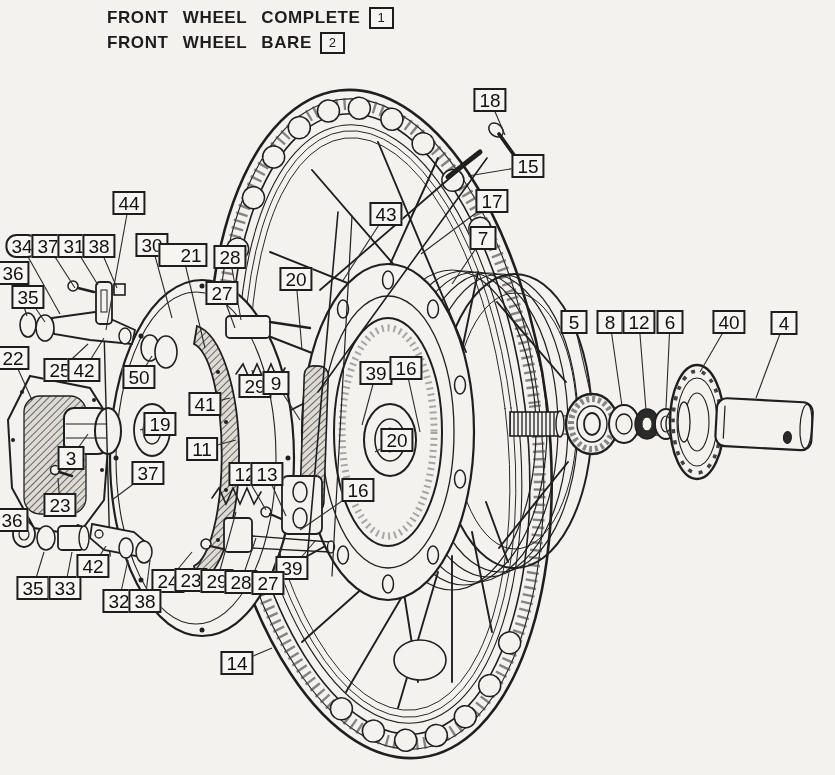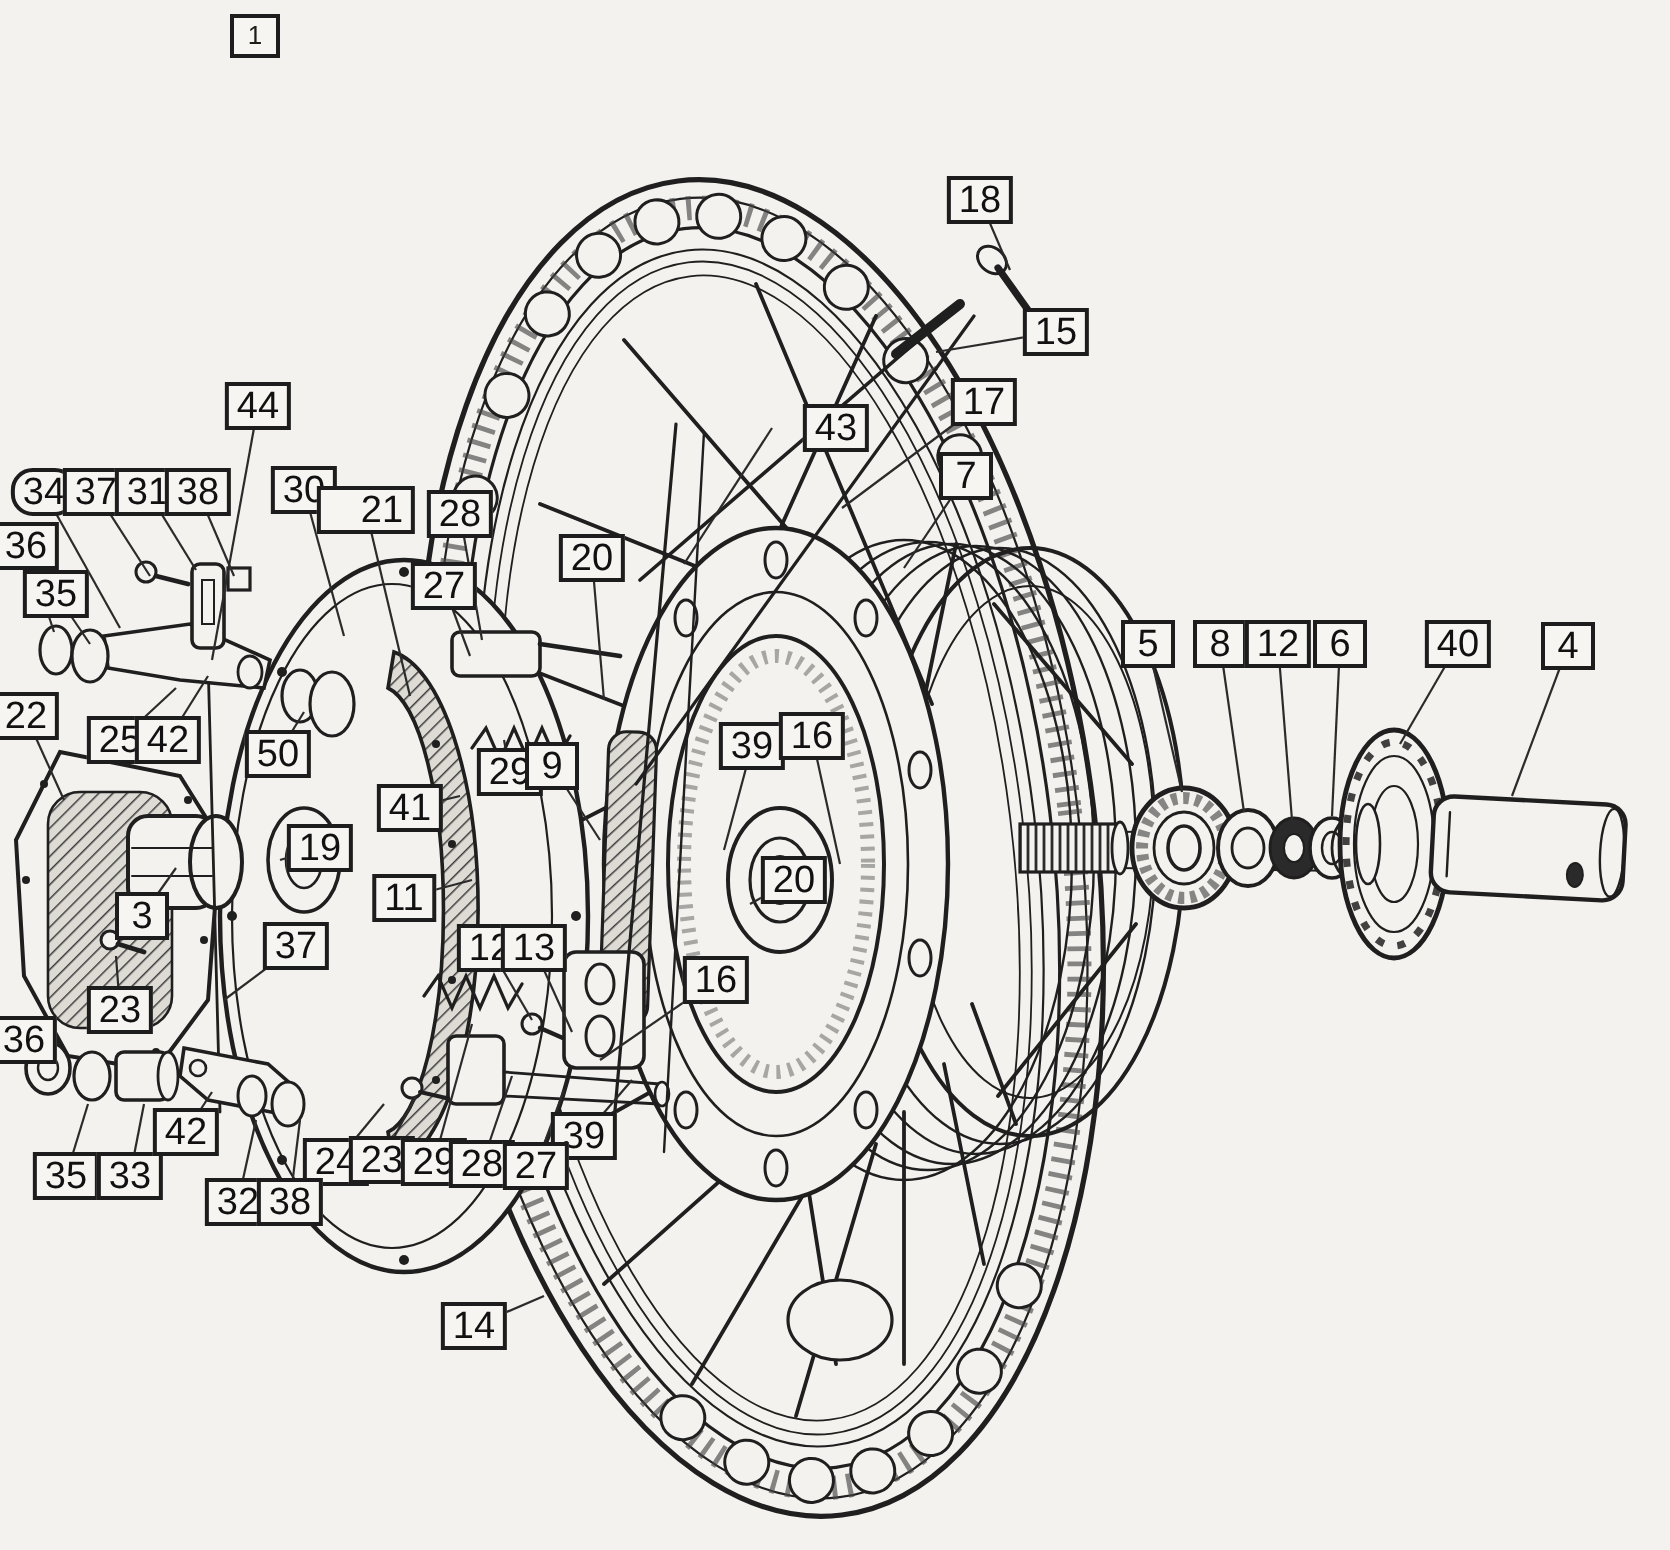--- a/index.html
+++ b/index.html
@@ -341,28 +341,33 @@
         <line x1="610" y1="322" x2="622" y2="406"></line>
         <line x1="639" y1="322" x2="646" y2="410"></line>
         <line x1="670" y1="322" x2="666" y2="408"></line>
         <line x1="729" y1="322" x2="700" y2="372"></line>
         <line x1="784" y1="323" x2="756" y2="398"></line>
       </g>
   </svg>
 
   <div id="title">
     <div class="title-line">
+      <span>FRONT WHEEL COMPLETE</span>
       <span class="ref-box">1</span>
+    </div>
+    <div class="title-line">
+      <span>FRONT WHEEL BARE</span>
+      <span class="ref-box">2</span>
     </div>
   </div>
 
 <div class="callout" style="left: 490px; top: 100px;">18</div>
     <div class="callout" style="left: 528px; top: 166px;">15</div>
     <div class="callout" style="left: 492px; top: 201px;">17</div>
-    <div class="callout" style="left: 386px; top: 214px; margin-left: 32px;">43</div>
+    <div class="callout" style="left: 386px; top: 214px;">43</div>
     <div class="callout" style="left: 483px; top: 238px;">7</div>
     <div class="callout" style="left: 129px; top: 203px;">44</div>
     <div class="callout" style="left: 22px; top: 246px; border-radius: 11px;">34</div>
     <div class="callout" style="left: 48px; top: 246px;">37</div>
     <div class="callout" style="left: 74px; top: 246px;">31</div>
     <div class="callout" style="left: 99px; top: 246px;">38</div>
     <div class="callout" style="left: 152px; top: 245px;">30</div>
     <div class="callout" style="left: 183px; top: 255px; padding-left: 20px;">21</div>
     <div class="callout" style="left: 230px; top: 257px;">28</div>
     <div class="callout" style="left: 222px; top: 293px;">27</div>

